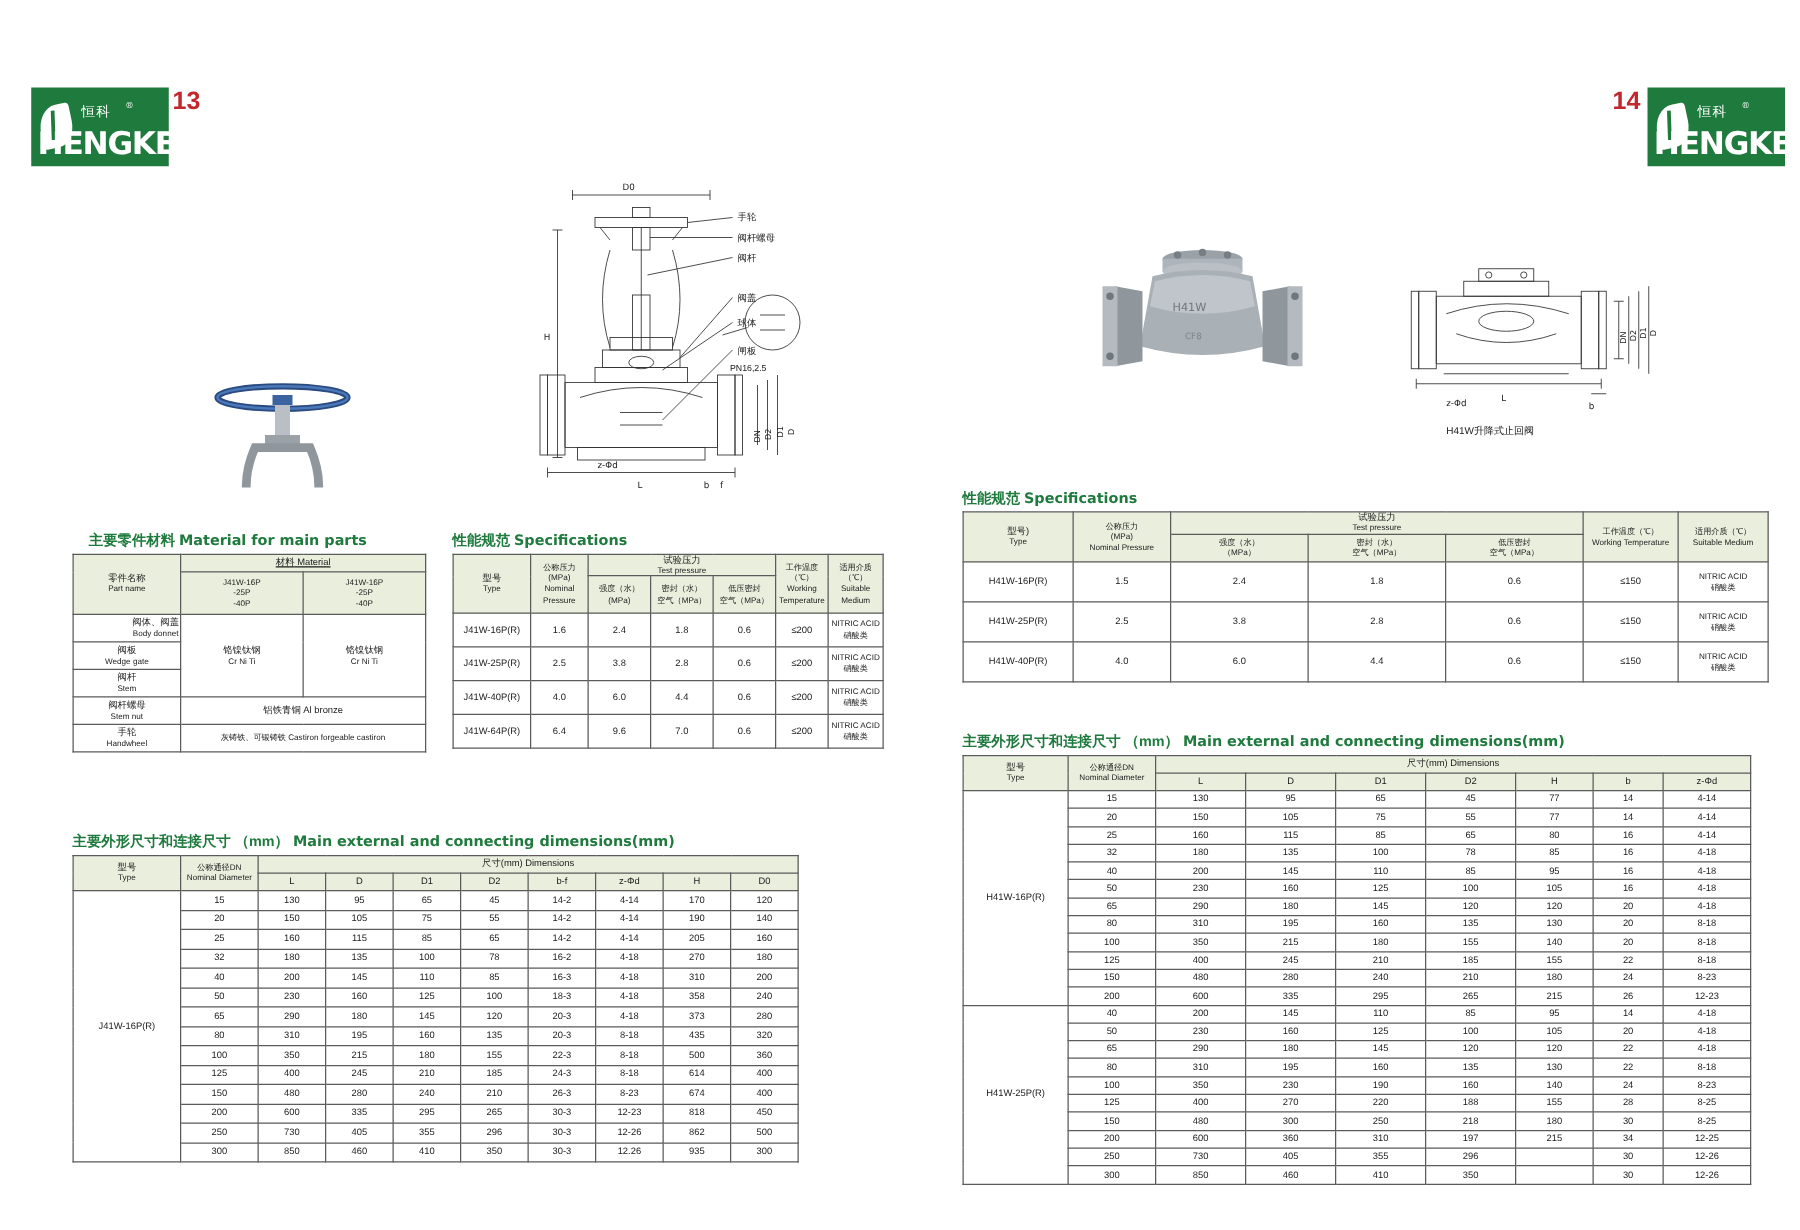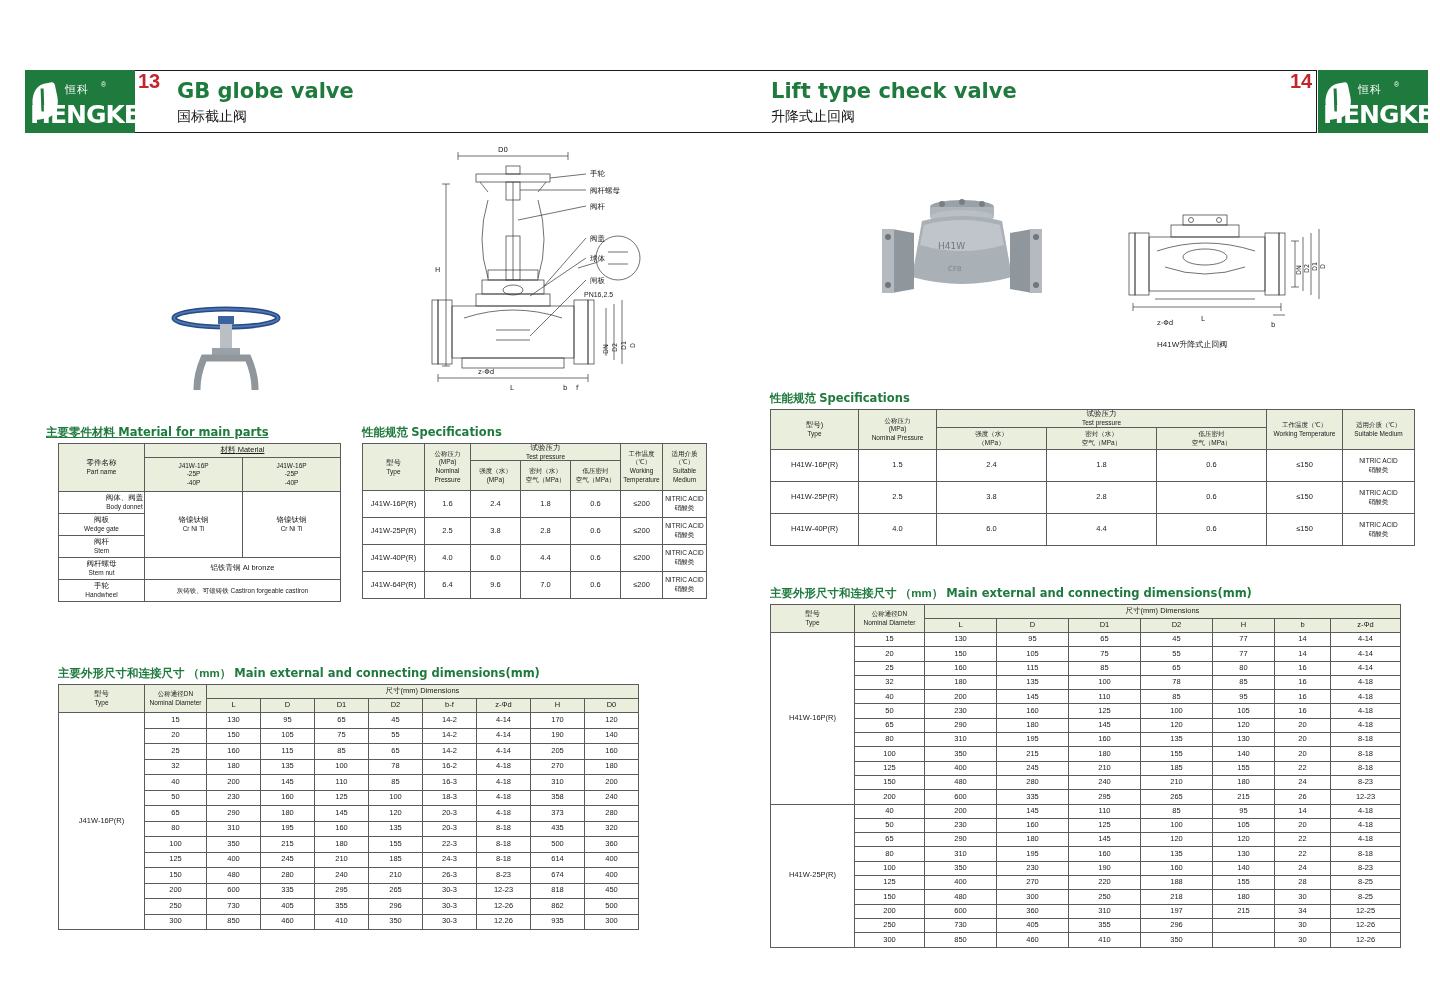--- a/index.html
+++ b/index.html
@@ -106,28 +106,20 @@
       <div class="logo-leaf"></div>
       <span class="logo-cn">恒科</span>
       <span class="logo-reg">®</span>
       <span class="logo-en">HENGKE</span>
     </div>
   </div>
 
   <span class="pagenum left">13</span>
   <span class="pagenum right">14</span>
 
-  <div class="title-bar left">
-    <span class="title-en t1-en">GB globe valve</span>
-    <span class="title-cn t1-cn">国标截止阀</span>
-  </div>
-  <div class="title-bar right">
-    <span class="title-en t2-en">Lift type check valve</span>
-    <span class="title-cn t2-cn">升降式止回阀</span>
-  </div>
 </div>
 
 <div class="dwg" style="left:120px; top:140px;">
 <svg width="260" height="250" viewBox="0 0 260 250">
 
   <ellipse cx="106" cy="178" rx="52" ry="9" fill="none" stroke="#2a4a80" stroke-width="5"></ellipse>
   <ellipse cx="106" cy="178" rx="52" ry="9" fill="none" stroke="#4a78b8" stroke-width="2"></ellipse>
   <rect x="98" y="176" width="16" height="8" fill="#3a63a0"></rect>
 
   <rect x="100" y="184" width="12" height="26" fill="#b9bfc4"></rect>
@@ -305,21 +297,21 @@
   <g font-size="6.5" fill="#1a1a1a" font-family="DejaVu Sans" transform="rotate(-90)">
     <text x="-80" y="196">DN</text>
     <text x="-78" y="204">D2</text>
     <text x="-76" y="212">D1</text>
     <text x="-74" y="220">D</text>
   </g>
   <text x="52" y="152" font-size="8" fill="#1a1a1a" font-family="Liberation Sans">H41W升降式止回阀</text>
 </svg>
 </div>
 
-<div class="sec-head" style="left:46px; top:425px;text-decoration:underline;">
+<div class="sec-head" style="left:71px; top:425px;">
   <span class="cn">主要零件材料</span>
   <span class="en">Material for main parts</span>
 </div>
 
 <div class="posabs" style="left:58px; top:443px;">
 <table>
   <tbody>
         <tr>
     <td class="hdr-cell" rowspan="2" style="width:86px;height:34px;margin-left:24px;">
       <span>零件名称</span>

